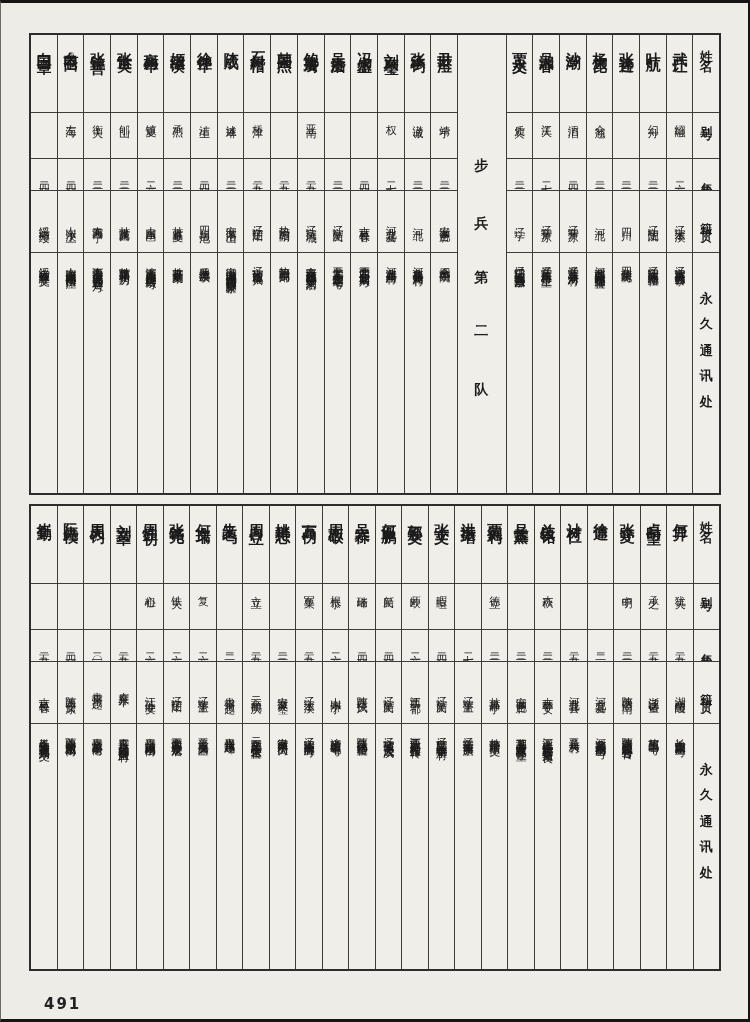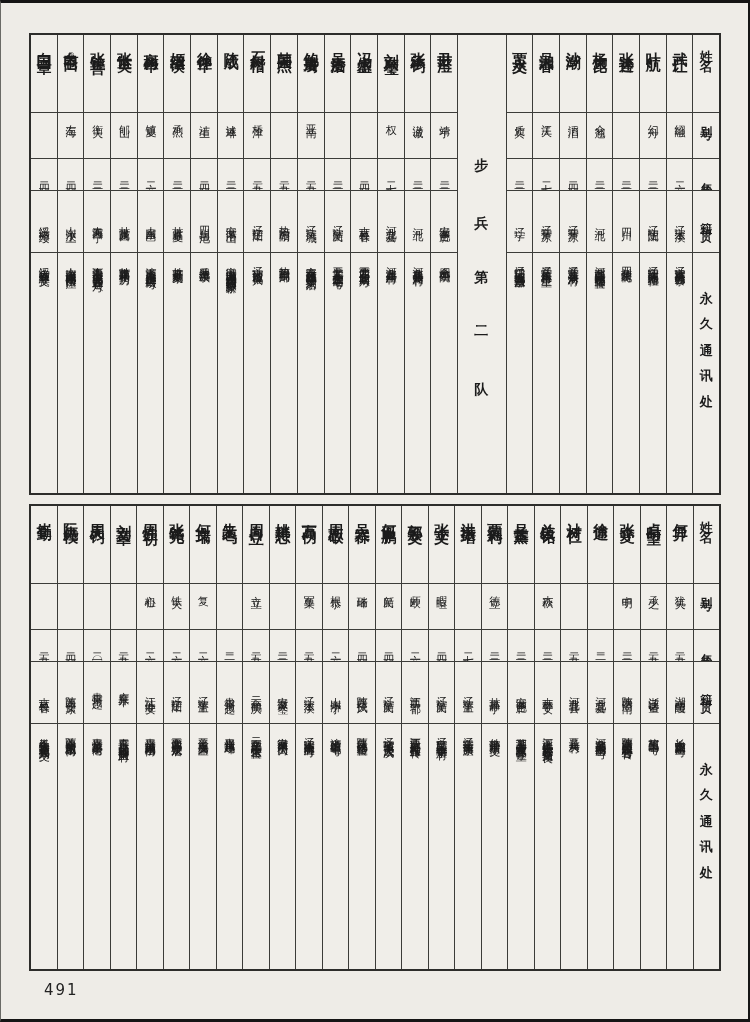--- a/index.html
+++ b/index.html
@@ -35,21 +35,21 @@
   .ad{font-size:11px;letter-spacing:1px;}
   .note{font-size:8px;margin-top:2px;}
   .head .vtext{font-weight:bold;}
   .h-name{font-size:13px;letter-spacing:9px;}
   .h-alias{font-size:12px;letter-spacing:4px;}
   .h-age{font-size:11px;letter-spacing:2px;}
   .h-native{font-size:12px;letter-spacing:9px;}
   .h-addr{font-size:13px;letter-spacing:26px;padding-top:22px;}
   .sep-col{flex:1.85 1 0;display:flex;align-items:center;justify-content:center;border-left:1px solid #3c3c39;}
   .sep-label{font-size:14px;font-weight:bold;letter-spacing:56px;padding-top:46px;}
-  .pagenum{position:absolute;left:43px;bottom:20px;font-size:15px;letter-spacing:2px;color:#222;}
+  .pagenum{position:absolute;left:43px;bottom:6px;font-size:15px;letter-spacing:2px;color:#222;font-weight:bold;}
 </style>
 </head>
 <body>
 
 <div class="page">
 
   <div class="rtable top" id="top-table">
     <div class="col head">
       <div class="cell cell-name">
           <span class="vtext h-name">姓名</span>

